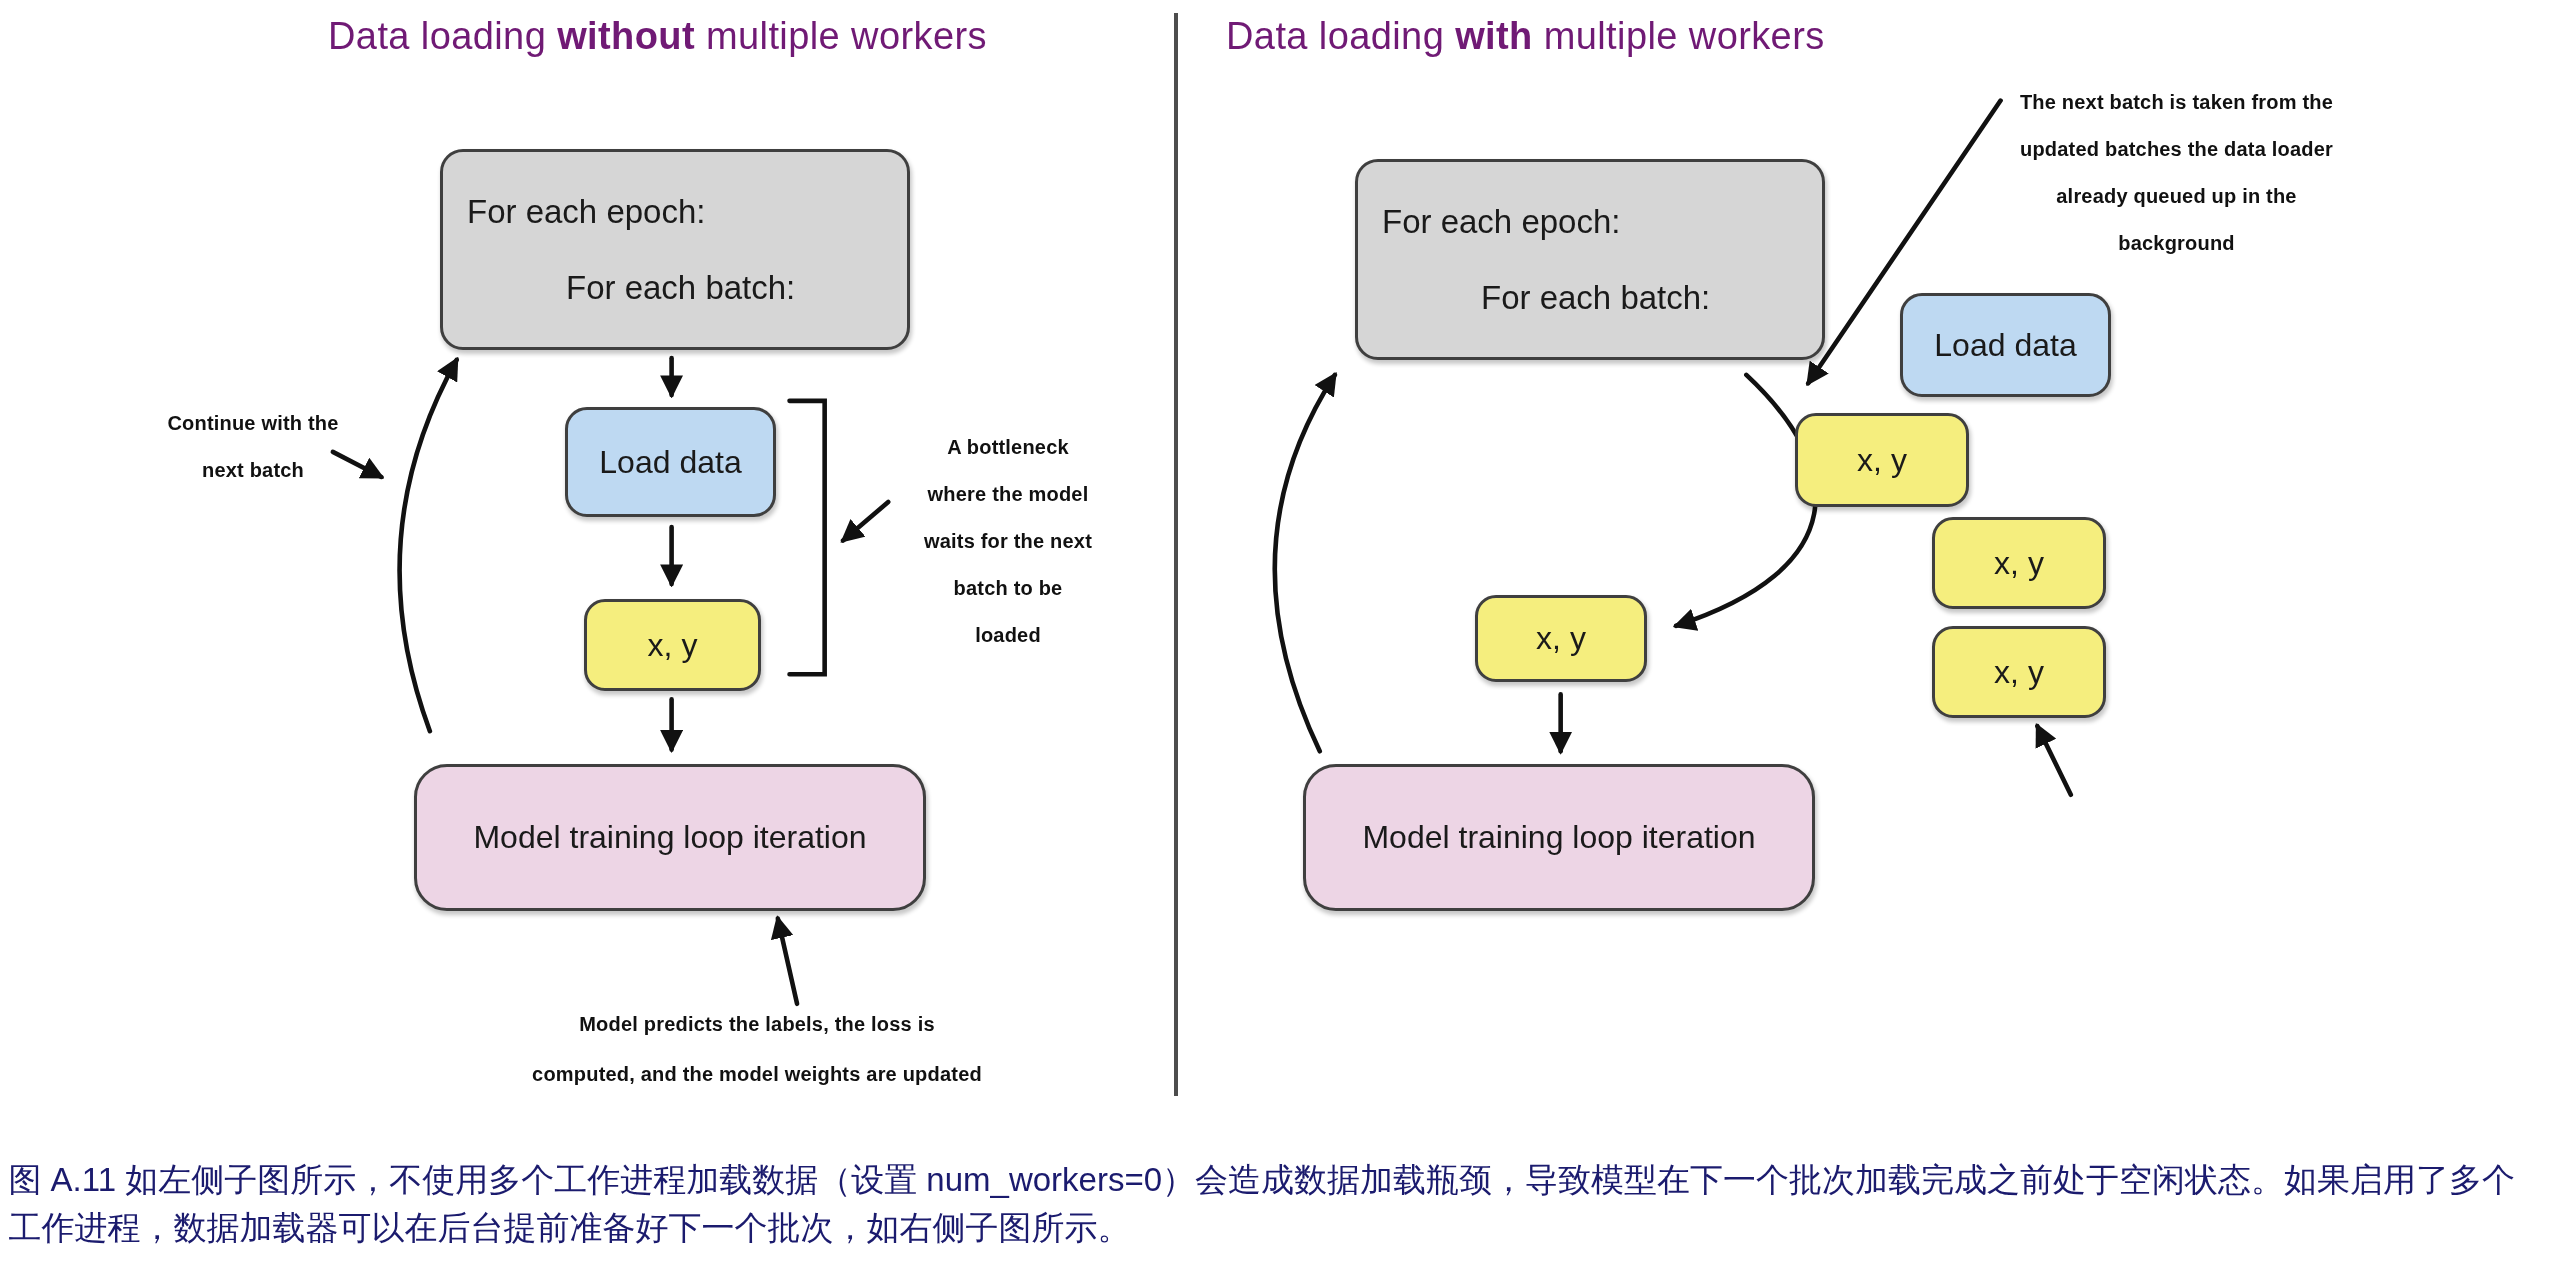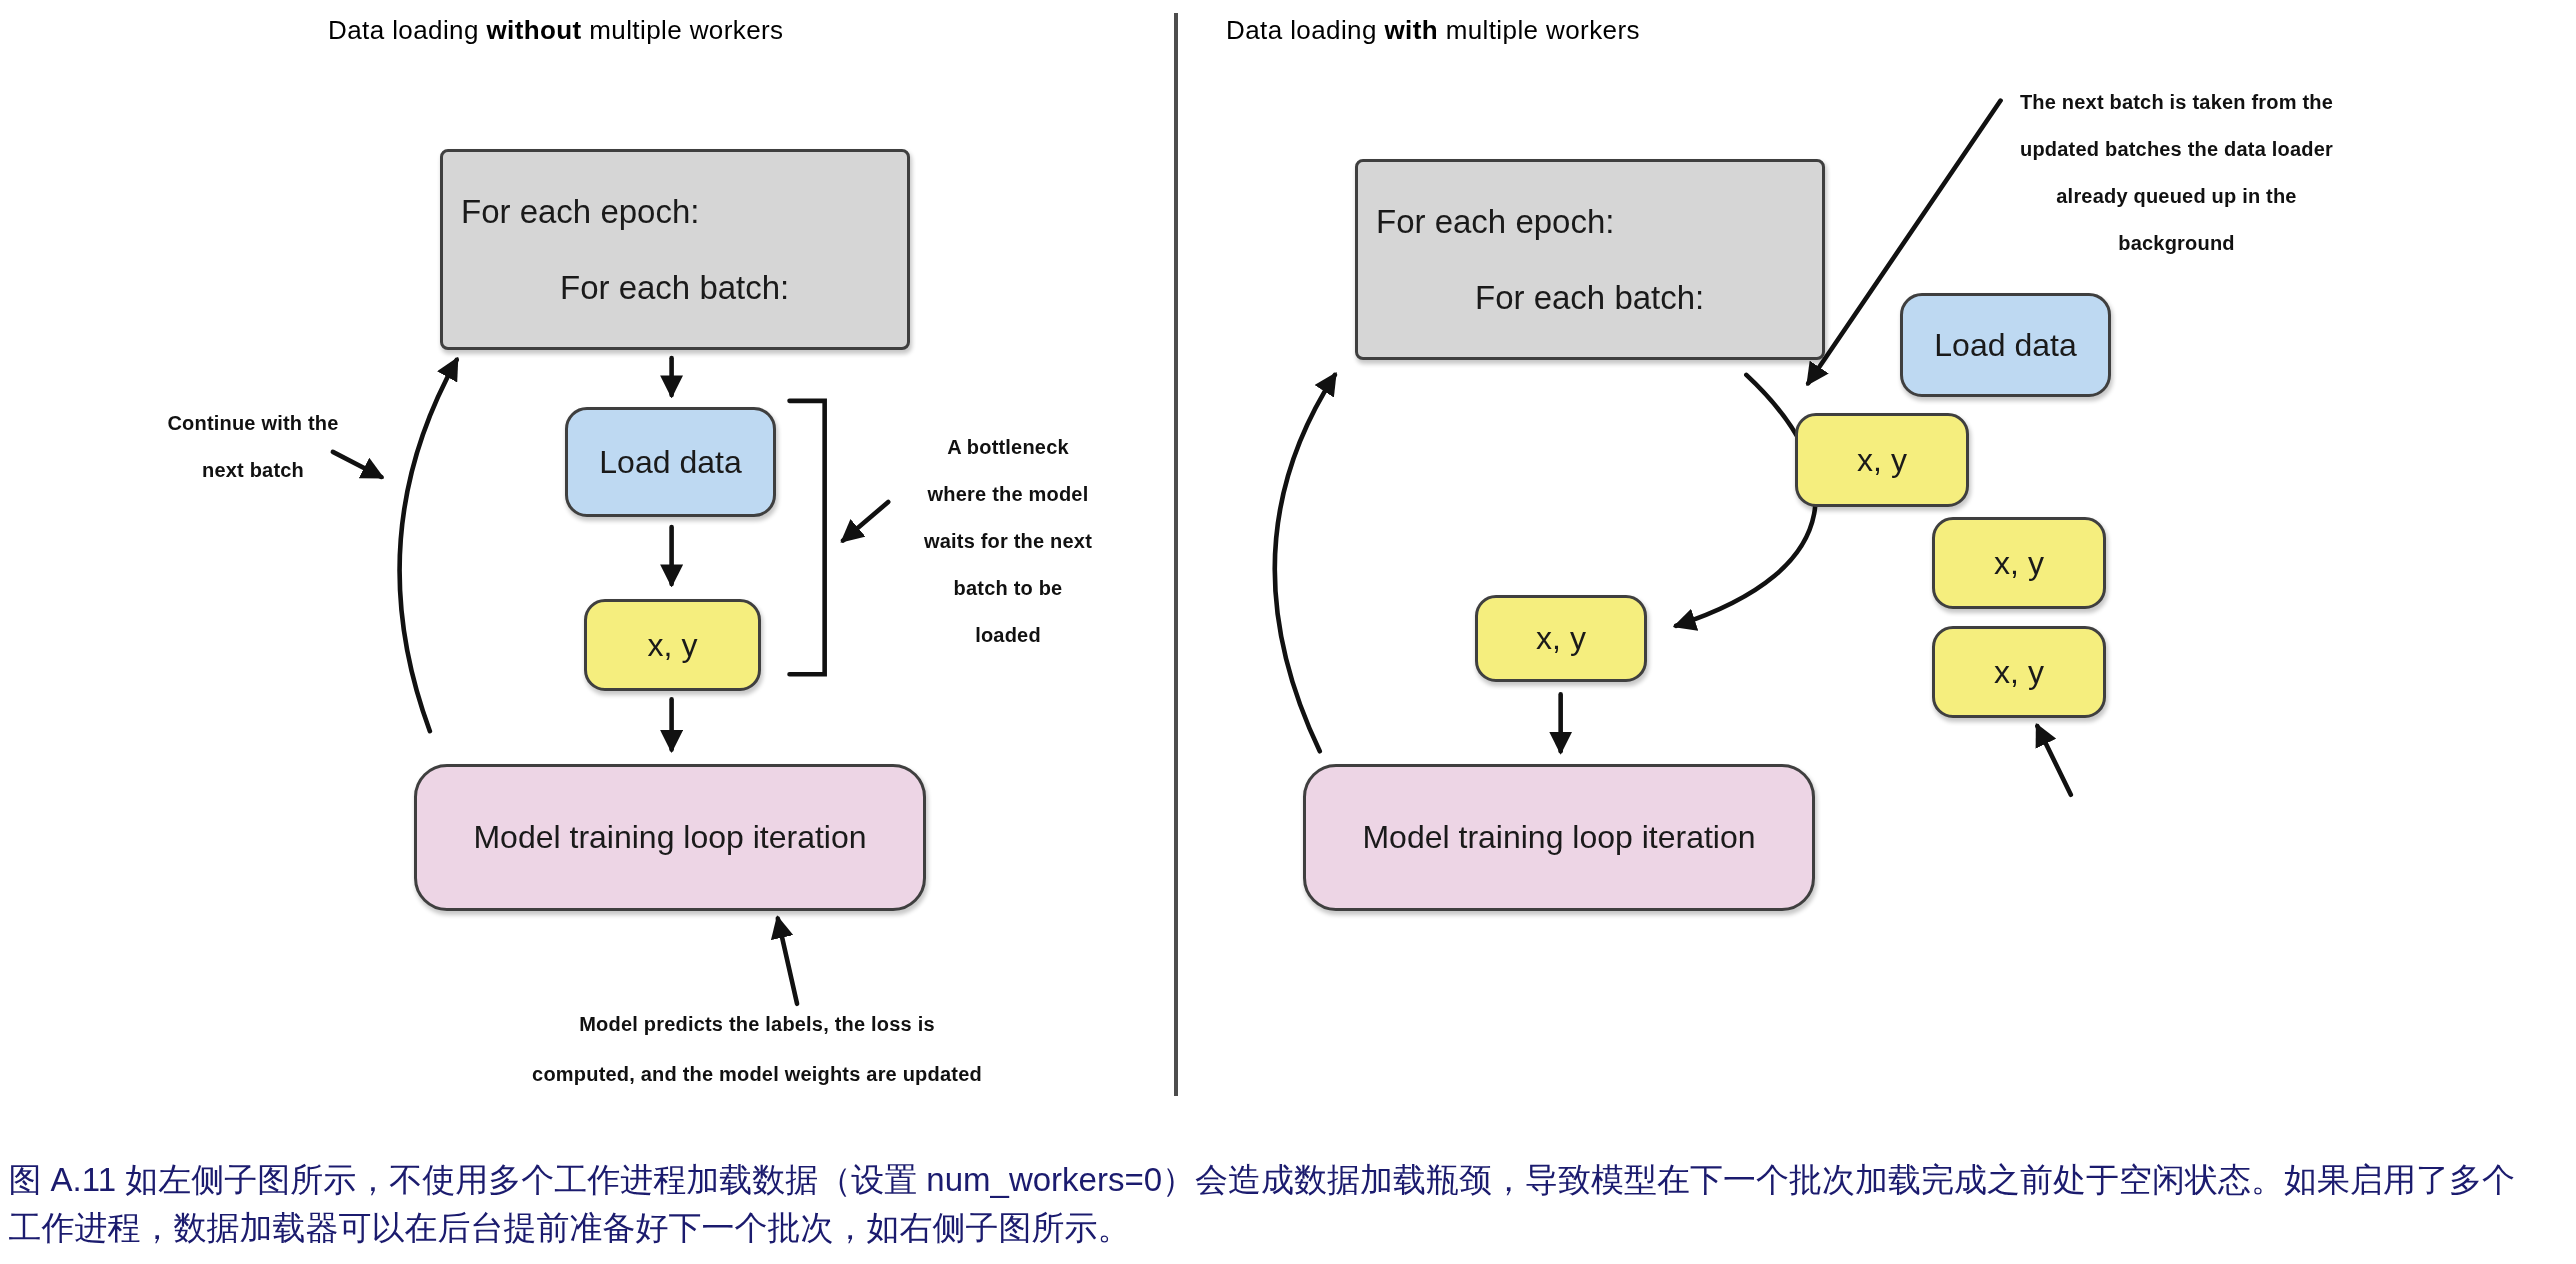--- a/index.html
+++ b/index.html
@@ -13,45 +13,45 @@
     overflow: hidden;
   }
   #arrows {
     position: absolute;
     left: 0; top: 0;
     width: 2576px; height: 1265px;
     pointer-events: none;
   }
   .title {
     position: absolute;
-    font-size: 26px;
+    font-size: 38px;
     white-space: nowrap;
-    color: #000000;
+    color: #701a75;
     letter-spacing: 0.4px;
   }
   .title b { font-weight: 700; }
   .box {
     position: absolute;
     box-sizing: border-box;
     border: 3.3px solid var(--box-border, #3f3f3f);
     display: flex;
     align-items: center;
     justify-content: center;
     box-shadow: 1.7px 3.3px 4.2px rgba(0,0,0,0.22);
     font-size: 32px;
     color: #1a1a1a;
   }
   .loop-box {
     background: var(--loop-box-fill, #d6d6d6);
-    border-radius: 8px;
+    border-radius: 23px;
     flex-direction: column;
     align-items: flex-start;
     justify-content: center;
     gap: 38px;
-    padding-left: 18px;
+    padding-left: 24px;
     font-size: 33px;
   }
   .loop-box .indent { margin-left: 99px; }
   .load-box {
     background: var(--load-box-fill, #bed9f2);
     border-radius: 22px;
   }
   .batch-box {
     background: var(--batch-box-fill, #f5ee7e);
     border-radius: 21px;

